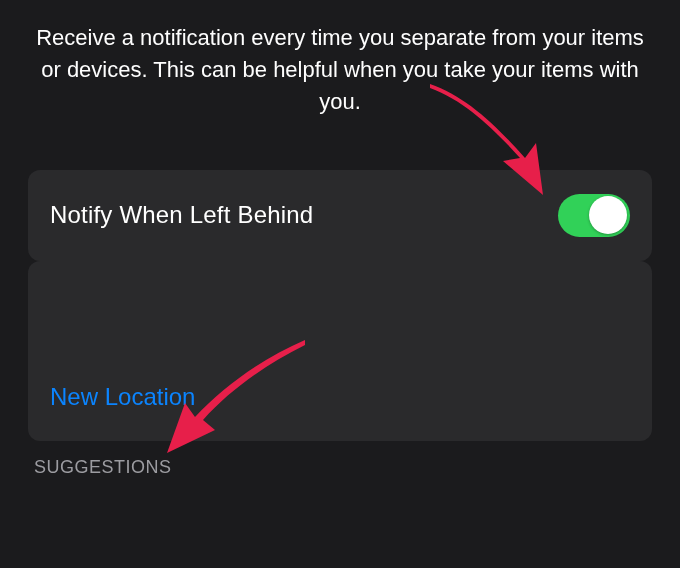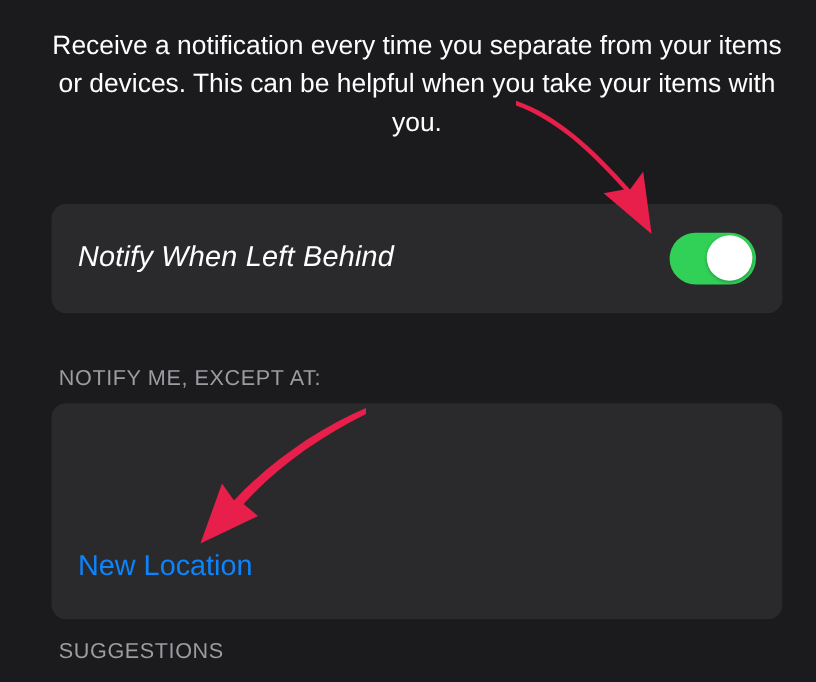--- a/index.html
+++ b/index.html
@@ -4,40 +4,39 @@
 <style>
   * { box-sizing: border-box; margin: 0; padding: 0; }
   html, body { width: 680px; height: 568px; }
   body {
     background: #1b1b1d;
     font-family: -apple-system, BlinkMacSystemFont, "Segoe UI", Helvetica, Arial, sans-serif;
     overflow: hidden;
     position: relative;
   }
   .container {
-    padding: 18px 28px 0 43px;
+    padding: 18px 28px 0 28px;
   }
   .description {
     color: #fefefe;
     font-size: 22px;
     line-height: 1.45;
     text-align: center;
     padding: 4px 0 24px 0;
   }
   .cell-group {
     margin-top: 28px;
   }
   .cell {
     background: #2a2a2c;
     border-radius: 12px;
     display: flex;
     align-items: center;
     justify-content: space-between;
     padding: 24px 22px;
-    font-style: italic;
   }
   .cell-label {
     color: #ffffff;
     font-size: 24px;
     letter-spacing: 0.2px;
   }
   .toggle {
     width: 72px;
     height: 43px;
     border-radius: 22px;
@@ -94,21 +93,20 @@
 
   <div class="cell-group">
     <div class="cell">
       <span class="cell-label">Notify When Left Behind</span>
       <div class="toggle">
         <div class="knob"></div>
       </div>
     </div>
   </div>
 
-  <div class="section-header">NOTIFY ME, EXCEPT AT:</div>
 
   <div class="tall-cell">
     <span class="link-text">New Location</span>
   </div>
 
   <div class="section-header bottom">SUGGESTIONS</div>
 
 </div>
 
 <div class="arrow" style="left:415px; top:76px; width:150px; height:130px;">

